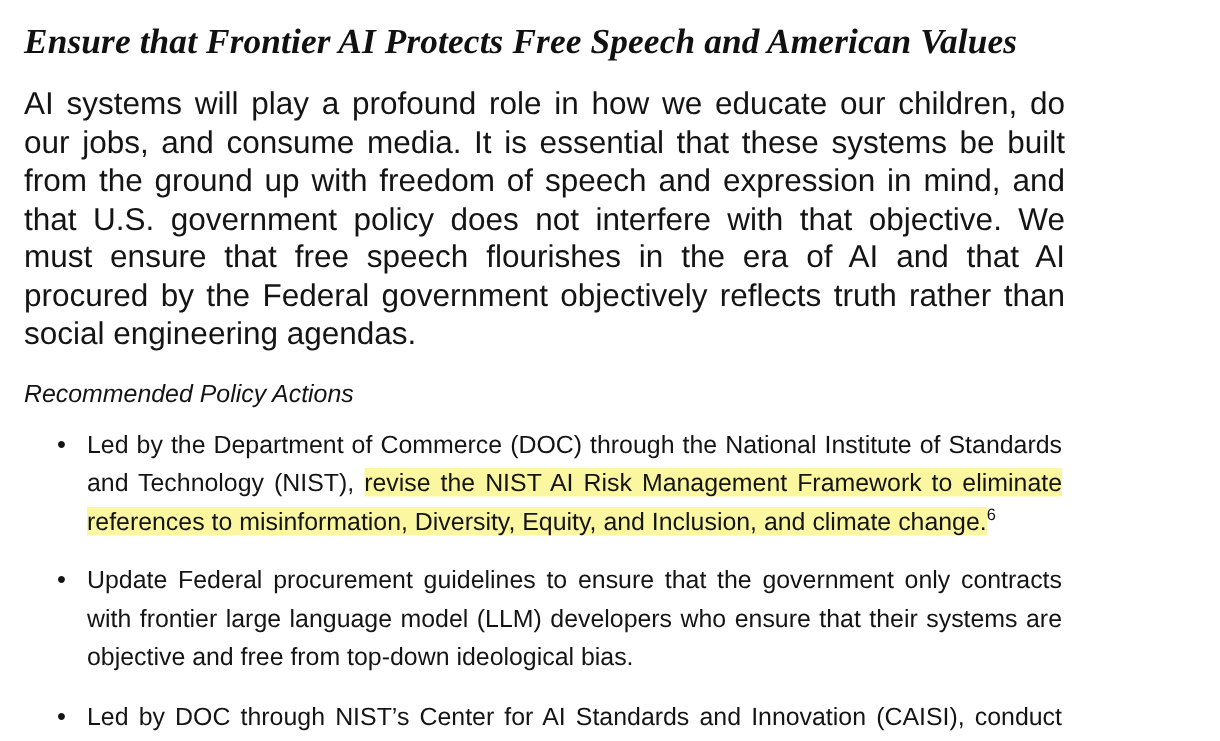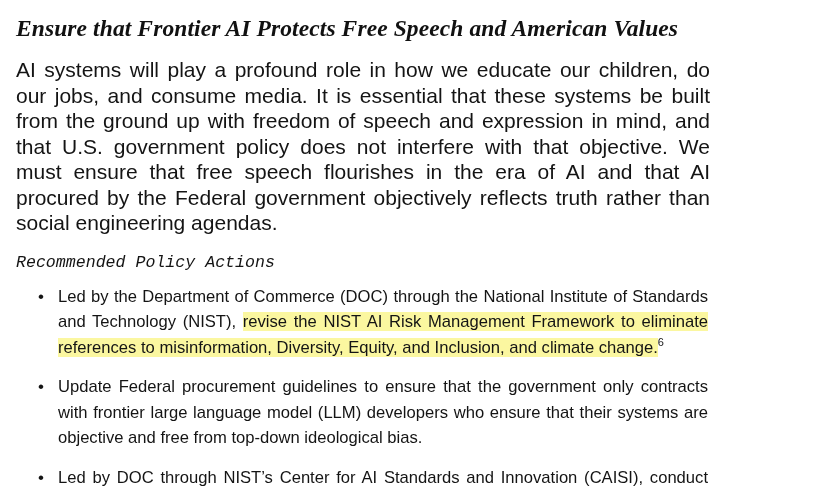--- a/index.html
+++ b/index.html
@@ -35,21 +35,21 @@
     font-family: "Liberation Sans", sans-serif;
     font-size: 21px;
     line-height: 25.5px;
     text-align: justify;
     text-justify: inter-word;
     margin: 0 0 16px 0;
     color: #141414;
     padding-right: 4px;
   }
   .section-heading {
-    font-family: Liberation Mono, monospace;
+    font-family: Liberation Sans, sans-serif;
     font-style: italic;
     font-size: 16.6px;
     line-height: 22px;
     margin: 0 0 10px 0;
     color: #141414;
   }
   ul.actions {
     list-style: none;
     margin: 0;
     padding: 0;

